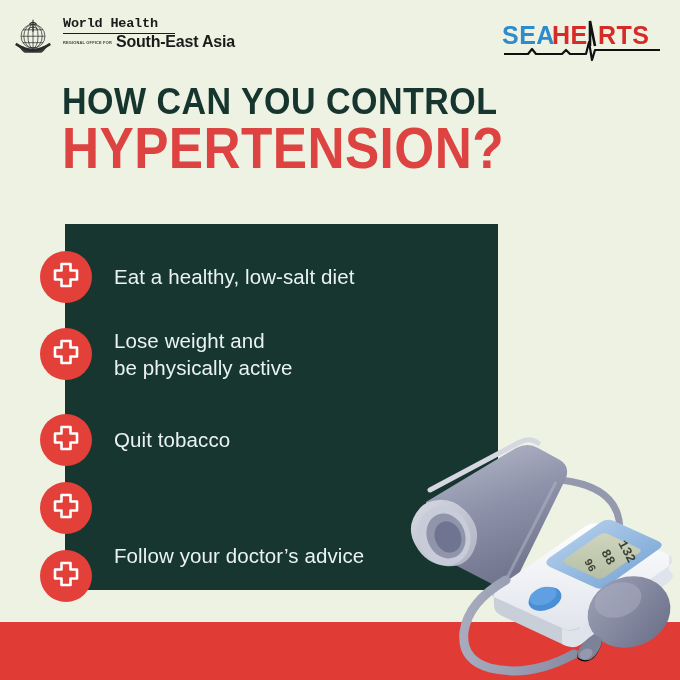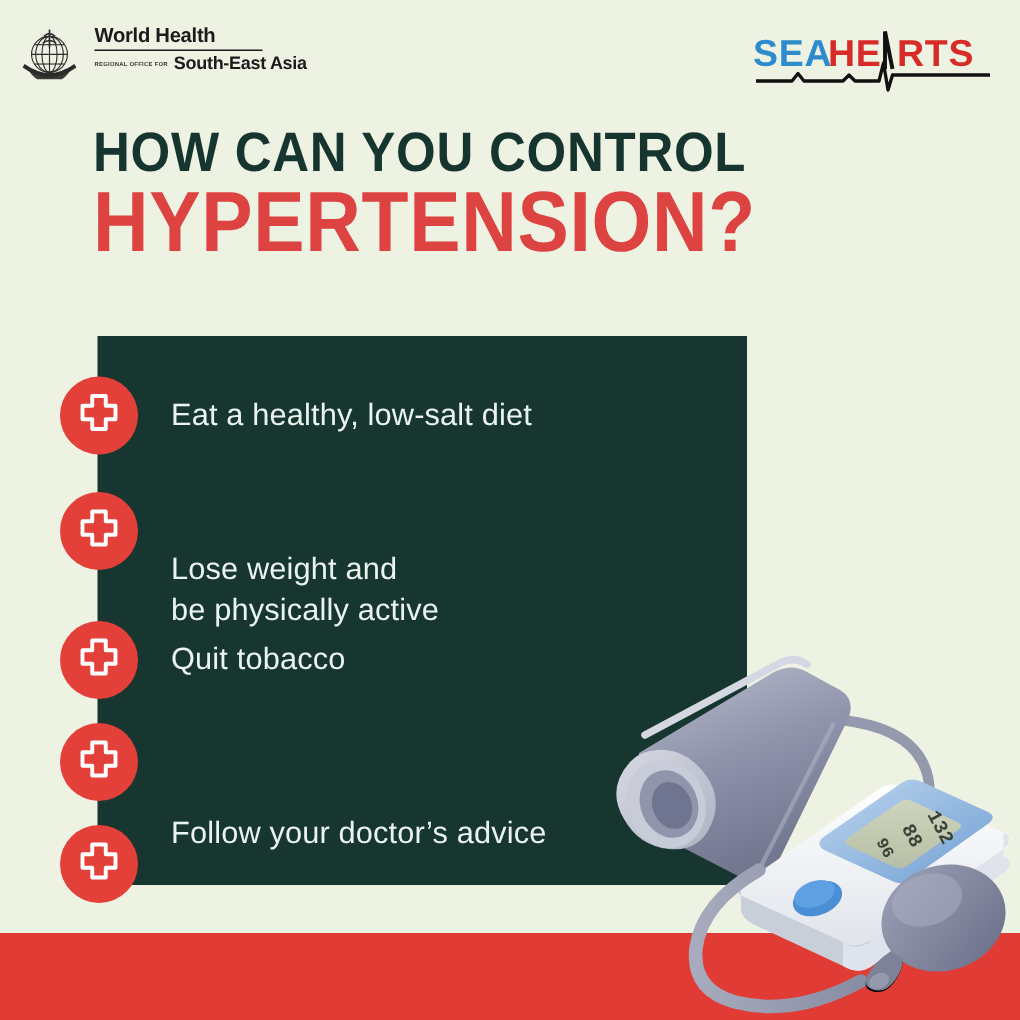--- a/index.html
+++ b/index.html
@@ -12,28 +12,28 @@
   #poster{position:absolute;inset:0;background:#eef2e3;overflow:hidden;}
 
   
   .red-band{position:absolute;left:0;right:0;top:622px;height:58px;background:#e03c35;}
 
   
   .who-logo{position:absolute;left:10px;top:16px;display:flex;align-items:flex-start;gap:7px;}
   .who-emblem{width:46px;height:46px;flex:0 0 46px;}
   .who-words{padding-top:1px;}
   .who-line{
-    font-family:Liberation Sans, sans-serif;font-weight:bold;
+    font-family:Liberation Mono, monospace;font-weight:bold;
     font-size:13.5px;line-height:13.8px;color:#1b1b1b;letter-spacing:-0.2px;
   }
   .who-rule{width:112px;height:1px;background:#1b1b1b;margin:2.5px 0 2px 0;}
   .who-region{display:flex;align-items:flex-end;gap:4px;}
   .who-tiny{font-size:3.9px;font-weight:bold;color:#3a3a3a;letter-spacing:0.2px;
             line-height:8px;white-space:nowrap;transform:translateY(-1px);}
-  .who-sea{font-size:12px;font-weight:bold;color:#1b1b1b;line-height:12px;letter-spacing:-0.2px;}
+  .who-sea{font-size:16px;font-weight:bold;color:#1b1b1b;line-height:12px;letter-spacing:-0.2px;}
 
   
   .sea-hearts{position:absolute;right:18px;top:18px;width:160px;height:44px;}
 
   
   .head-1{
     position:absolute;left:62px;top:83px;
     font-family:"Liberation Sans Narrow","Liberation Sans",sans-serif;
     font-weight:bold;font-size:37px;line-height:38px;letter-spacing:0.5px;
     color:#17352f;white-space:nowrap;
@@ -125,21 +125,21 @@
         <path d="M15.5 7 h9 v6.5 h6.5 v9 h-6.5 v6.5 h-9 v-6.5 h-6.5 v-9 h6.5 z" fill="none" stroke="#ffffff" stroke-width="2.6" stroke-linejoin="round"></path>
       </svg>
     </div>
     <div class="row-text" style="top:40px;">Eat a healthy, low-salt diet</div>
 
     <div class="bullet" style="top:104px;">
       <svg viewBox="0 0 40 40" width="40" height="40">
         <path d="M15.5 7 h9 v6.5 h6.5 v9 h-6.5 v6.5 h-9 v-6.5 h-6.5 v-9 h6.5 z" fill="none" stroke="#ffffff" stroke-width="2.6" stroke-linejoin="round"></path>
       </svg>
     </div>
-    <div class="row-text" style="top:104px;margin-top:39px;">Lose weight and
+    <div class="row-text" style="top:104px;">Lose weight and
 be physically active</div>
 
     <div class="bullet" style="top:190px;">
       <svg viewBox="0 0 40 40" width="40" height="40">
         <path d="M15.5 7 h9 v6.5 h6.5 v9 h-6.5 v6.5 h-9 v-6.5 h-6.5 v-9 h6.5 z" fill="none" stroke="#ffffff" stroke-width="2.6" stroke-linejoin="round"></path>
       </svg>
     </div>
     <div class="row-text" style="top:203px;text-align:right;">Quit tobacco</div>
 
     <div class="bullet" style="top:258px;">

